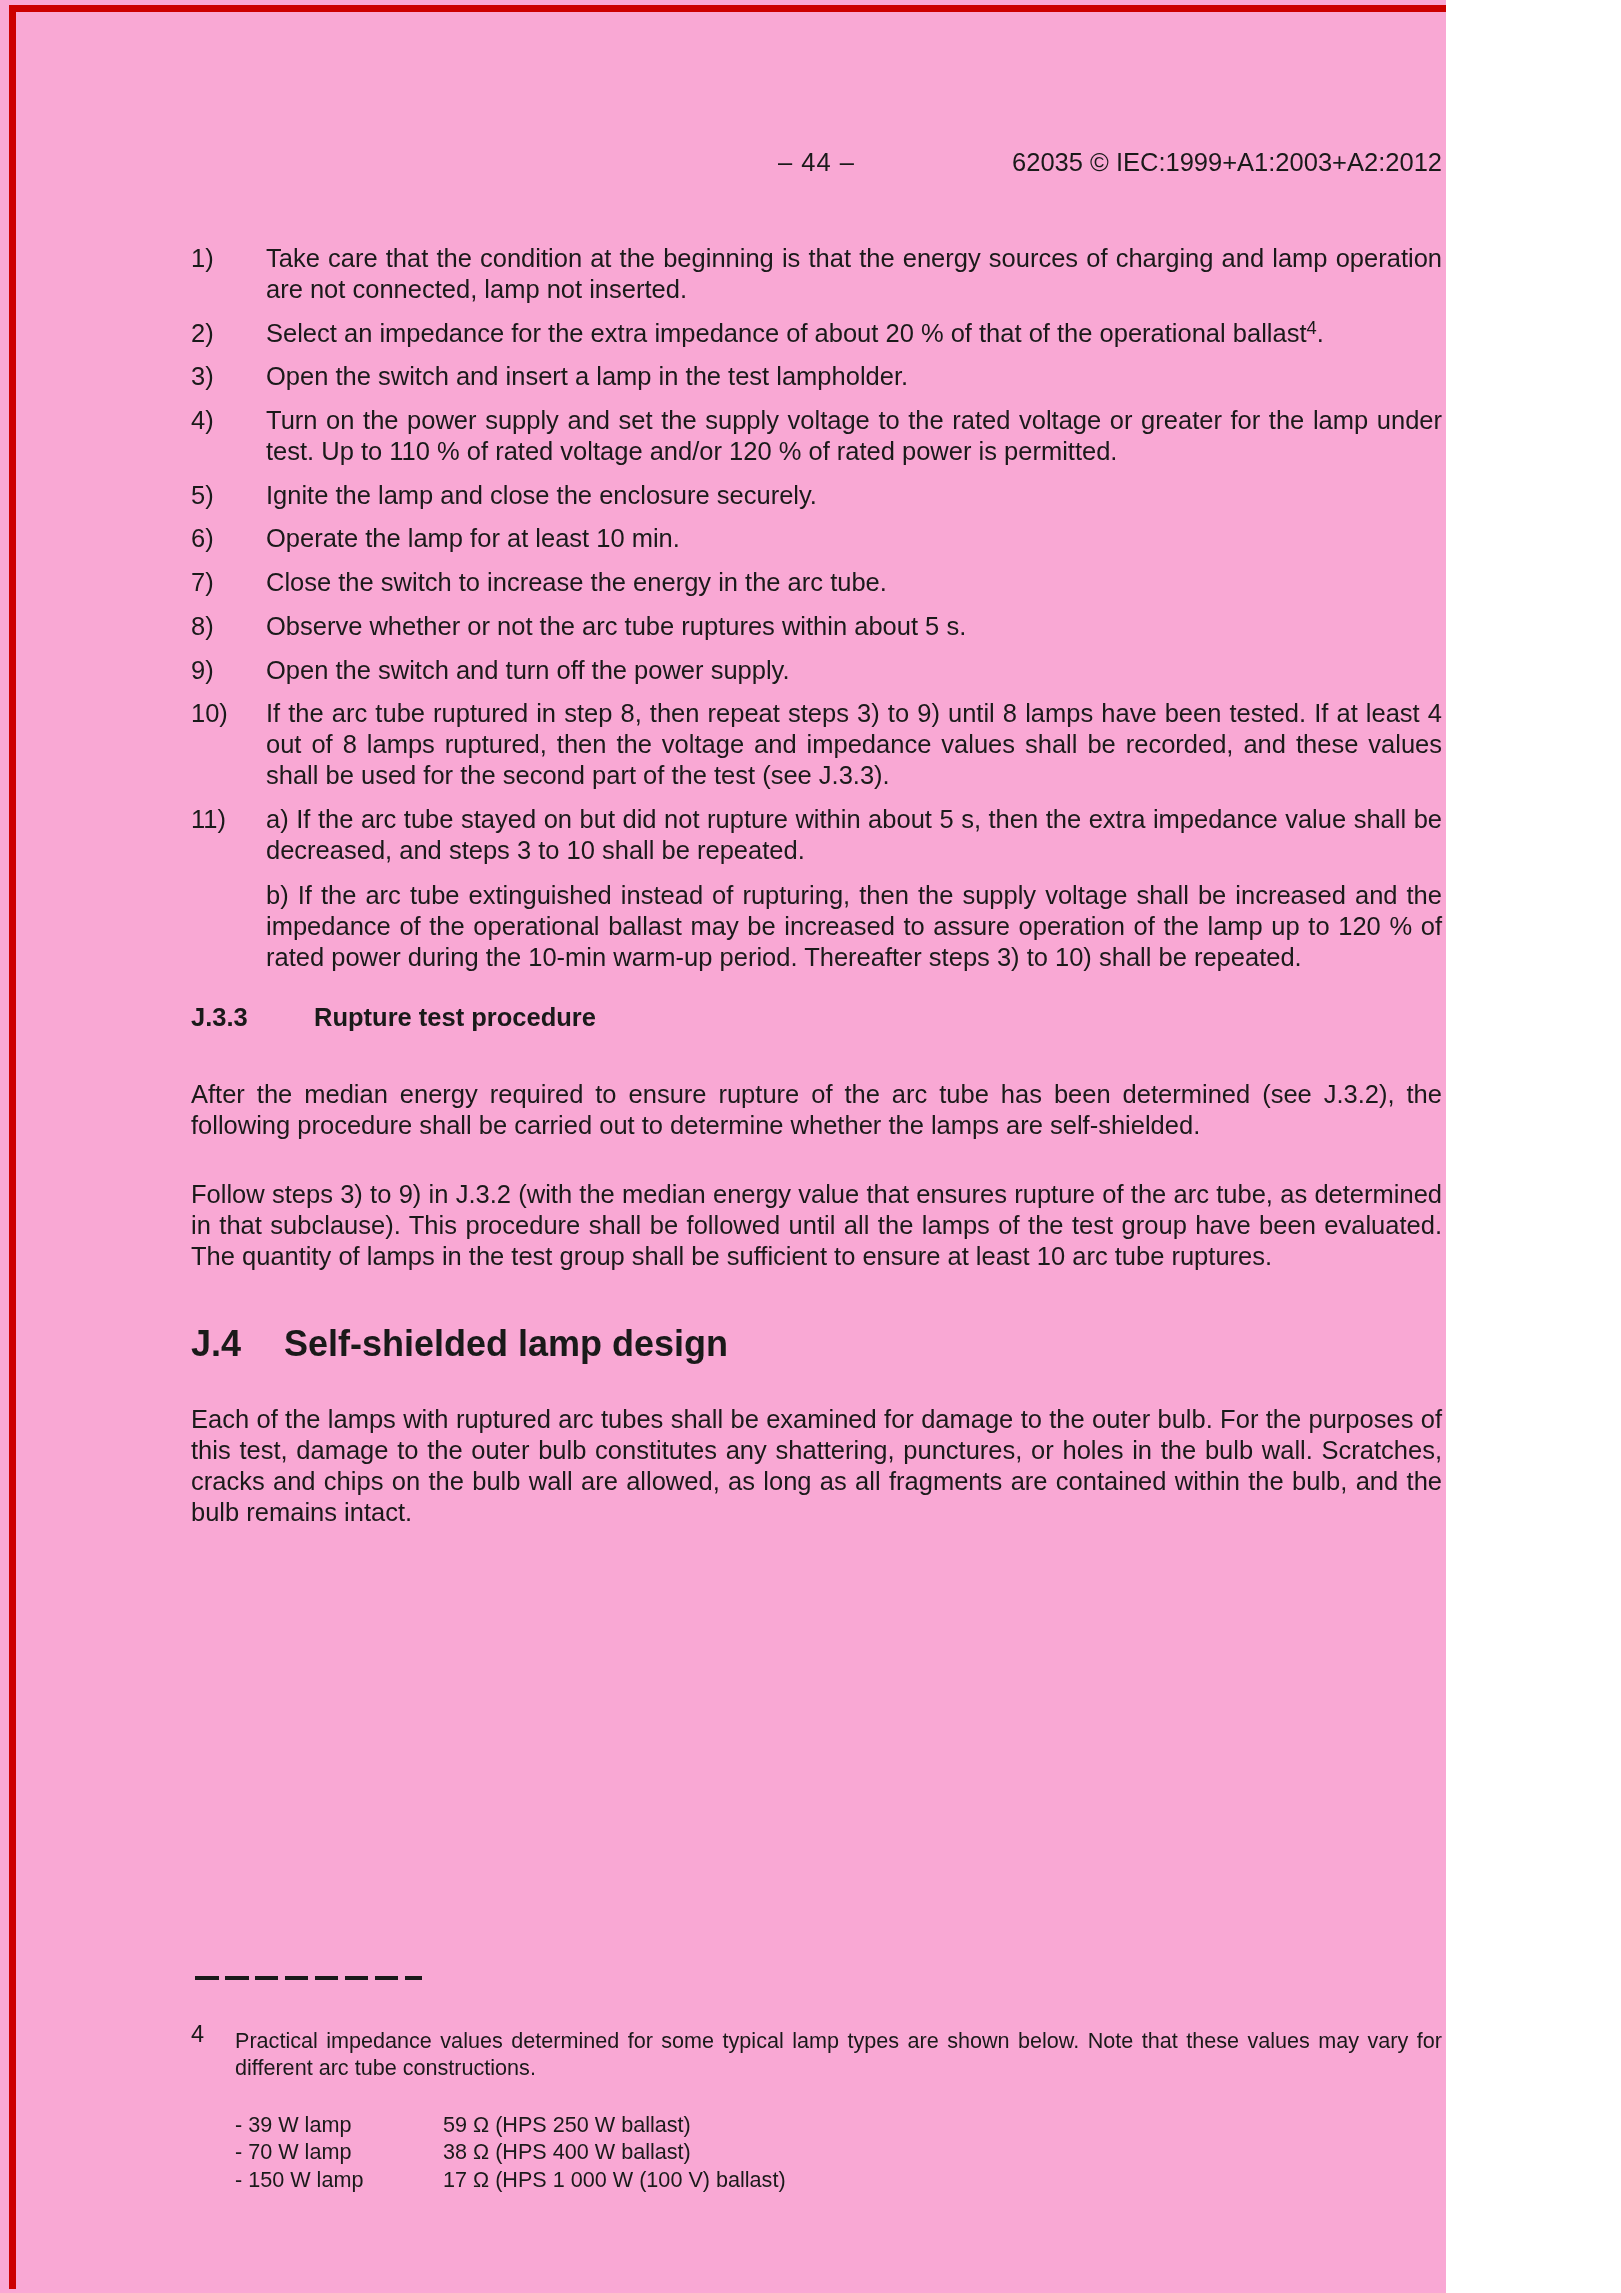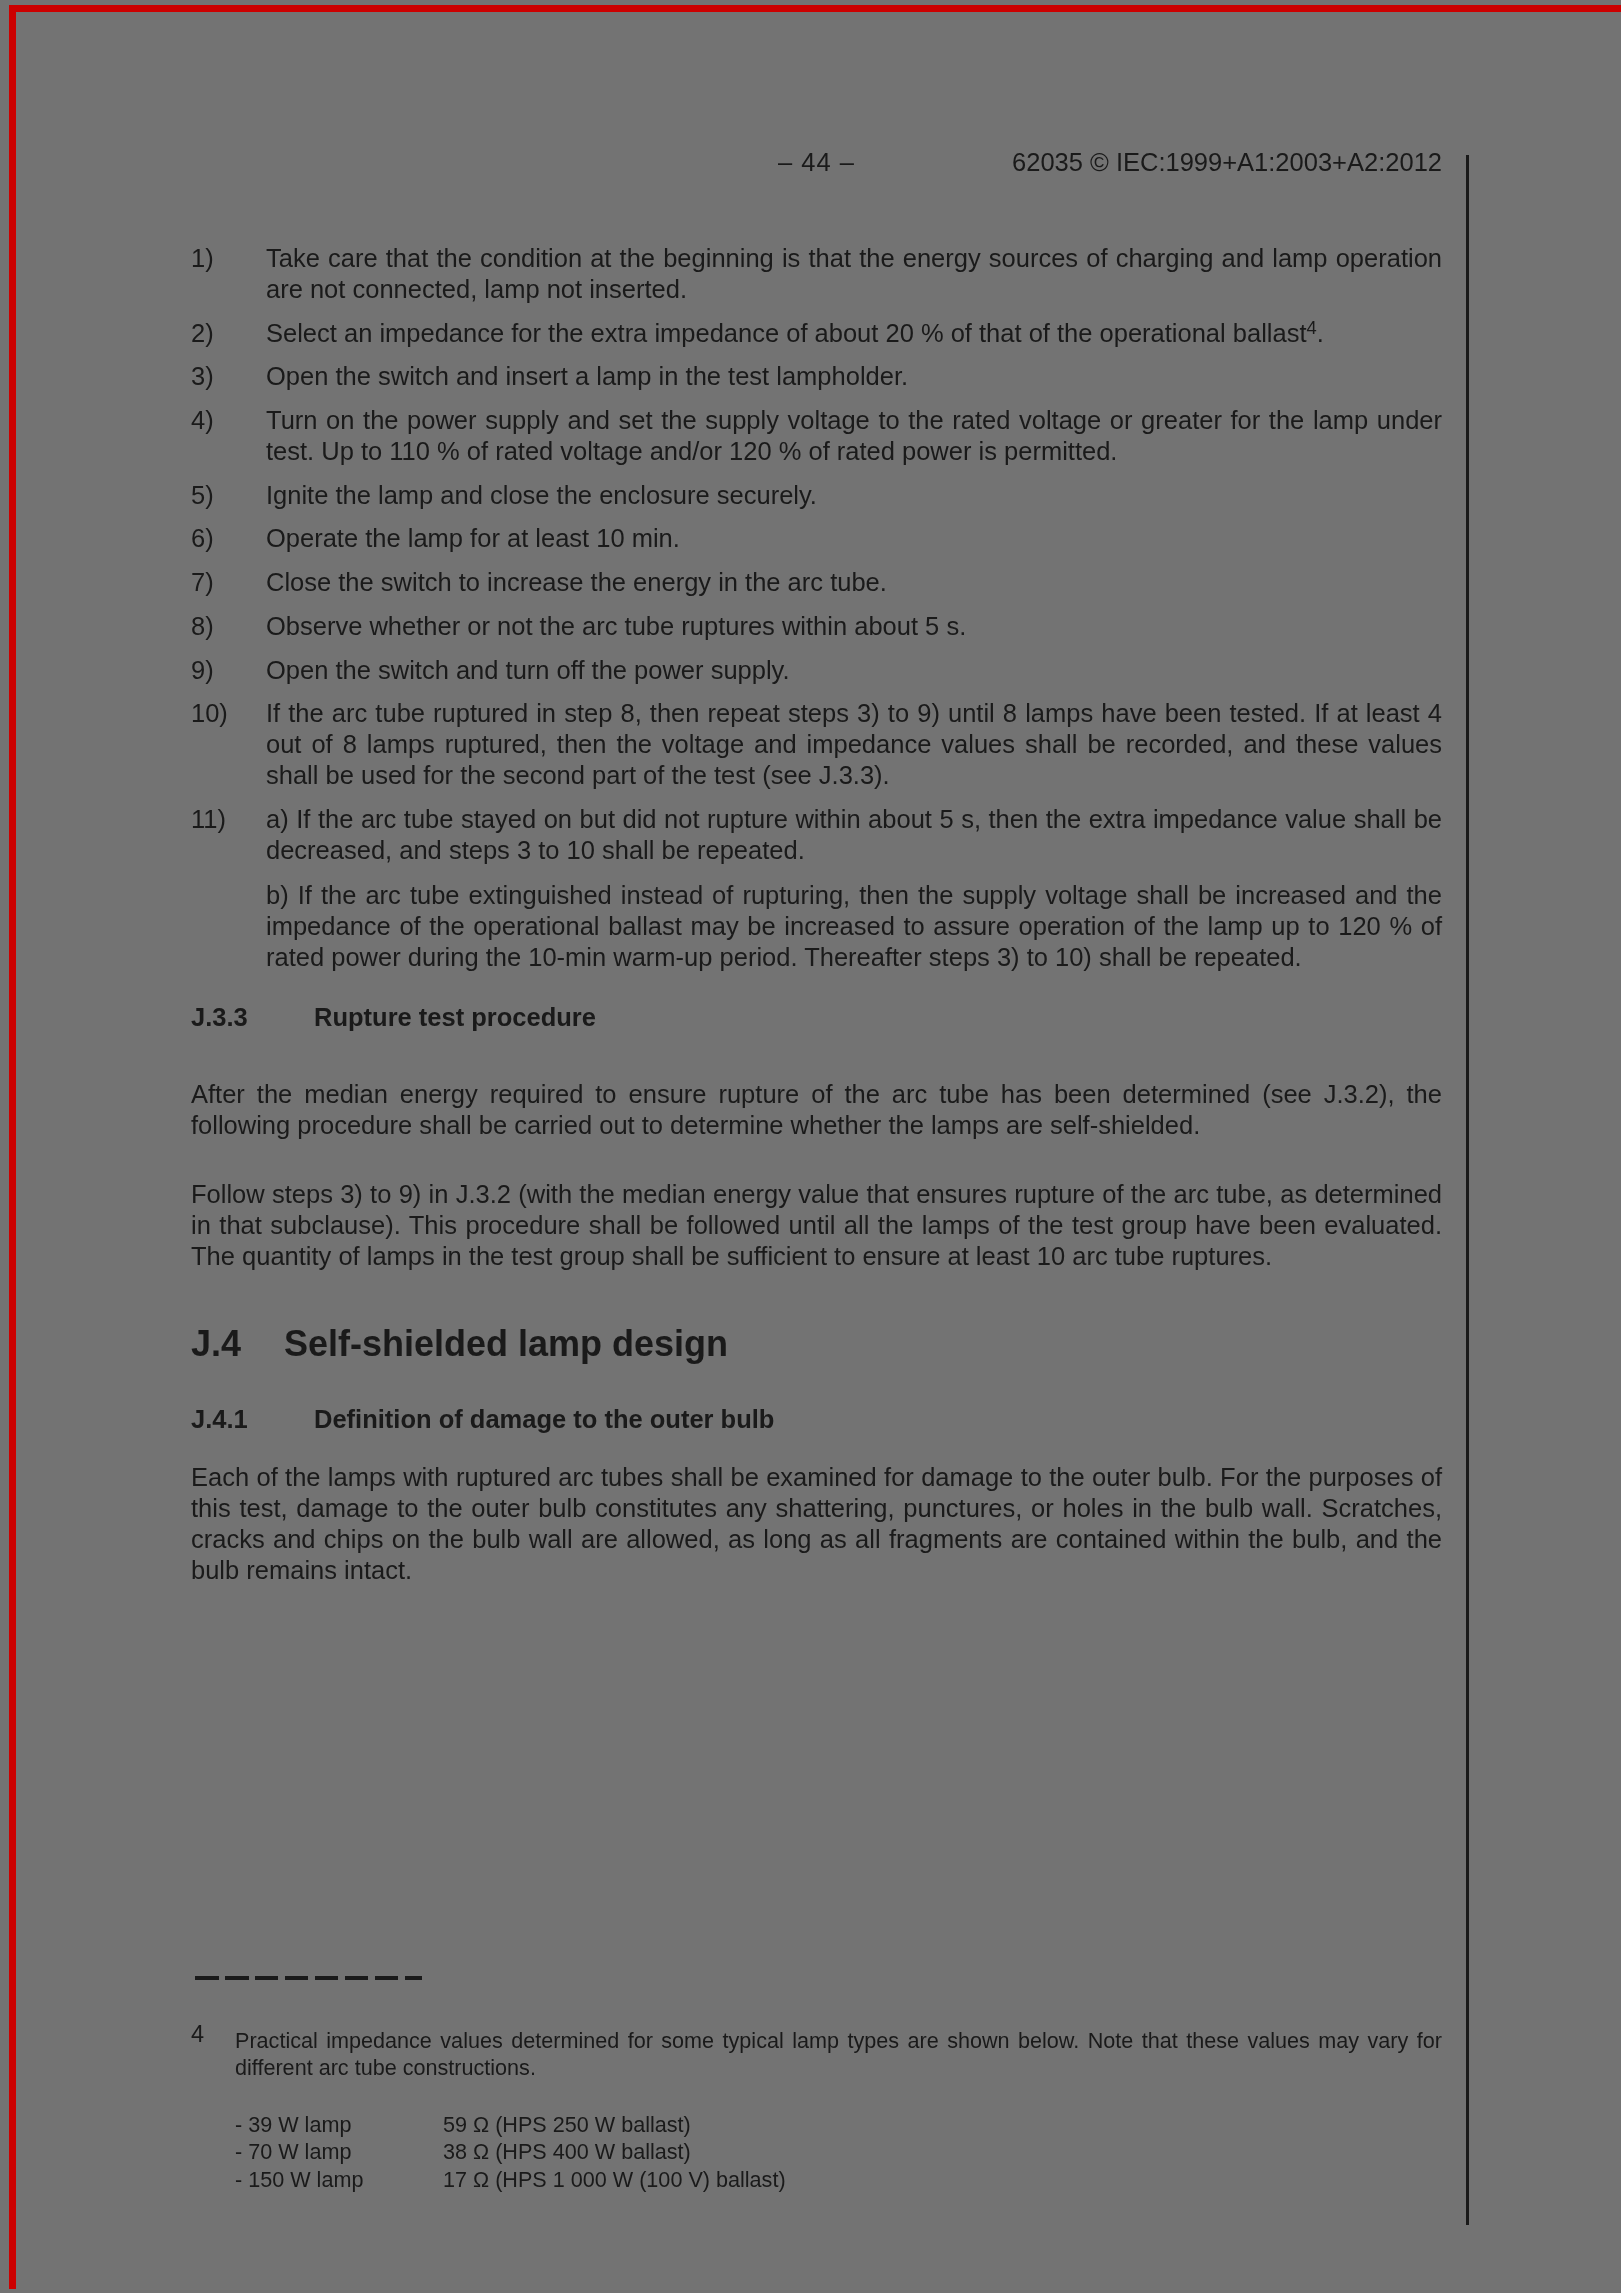--- a/index.html
+++ b/index.html
@@ -1,21 +1,21 @@
 <!DOCTYPE html>
 <html><head>
 <meta charset="utf-8">
 <style>
   * { margin: 0; padding: 0; box-sizing: border-box; }
   html, body { background: #ffffff; }
   .page {
     position: relative;
-    width: 1621px;
+    width: 1446px;
     height: 2294px;
-    background: #737373;
+    background: #f9a8d4;
     font-family: "Liberation Sans", sans-serif;
     color: #1a1a1a;
     overflow: hidden;
   }
   
   .red-line-top {
     position: absolute; left: 8.8px; top: 4.9px;
     width: 1612px; height: 6.9px; background: #cc0000;
   }
   .red-line-left {
@@ -138,24 +138,20 @@
     </div>
 
     <div class="para gap-md">After the median energy required to ensure rupture of the arc tube has been determined (see J.3.2), the following procedure shall be carried out to determine whether the lamps are self-shielded.</div>
     <div class="para">Follow steps 3) to 9) in J.3.2 (with the median energy value that ensures rupture of the arc tube, as determined in that subclause). This procedure shall be followed until all the lamps of the test group have been evaluated. The quantity of lamps in the test group shall be sufficient to ensure at least 10 arc tube ruptures.</div>
 
     <div class="heading-1">
       <span class="h-num">J.4</span>
       <span>Self-shielded lamp design</span>
     </div>
 
-    <div class="heading-2 tight">
-      <span class="h-num">J.4.1</span>
-      <span>Definition of damage to the outer bulb</span>
-    </div>
 
     <div class="para">Each of the lamps with ruptured arc tubes shall be examined for damage to the outer bulb. For the purposes of this test, damage to the outer bulb constitutes any shattering, punctures, or holes in the bulb wall. Scratches, cracks and chips on the bulb wall are allowed, as long as all fragments are contained within the bulb, and the bulb remains intact.</div>
 
   </div>
 
   <div class="footnote">
     <div class="fn-separator"></div>
     <div class="fn-body">
       <div class="fn-marker">4</div>
       <div class="fn-text">Practical impedance values determined for some typical lamp types are shown below. Note that these values may vary for different arc tube constructions.</div>

